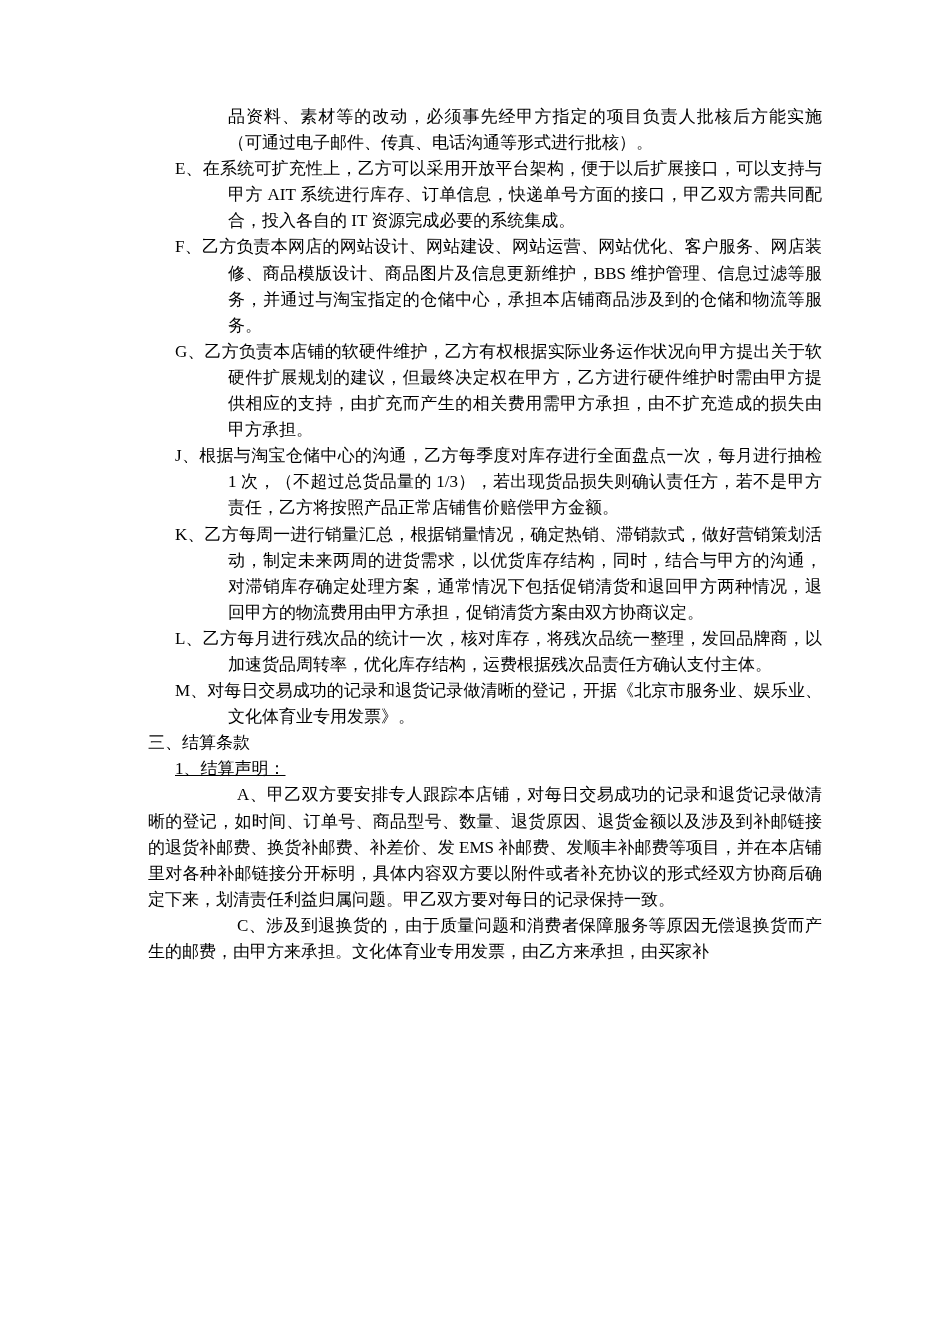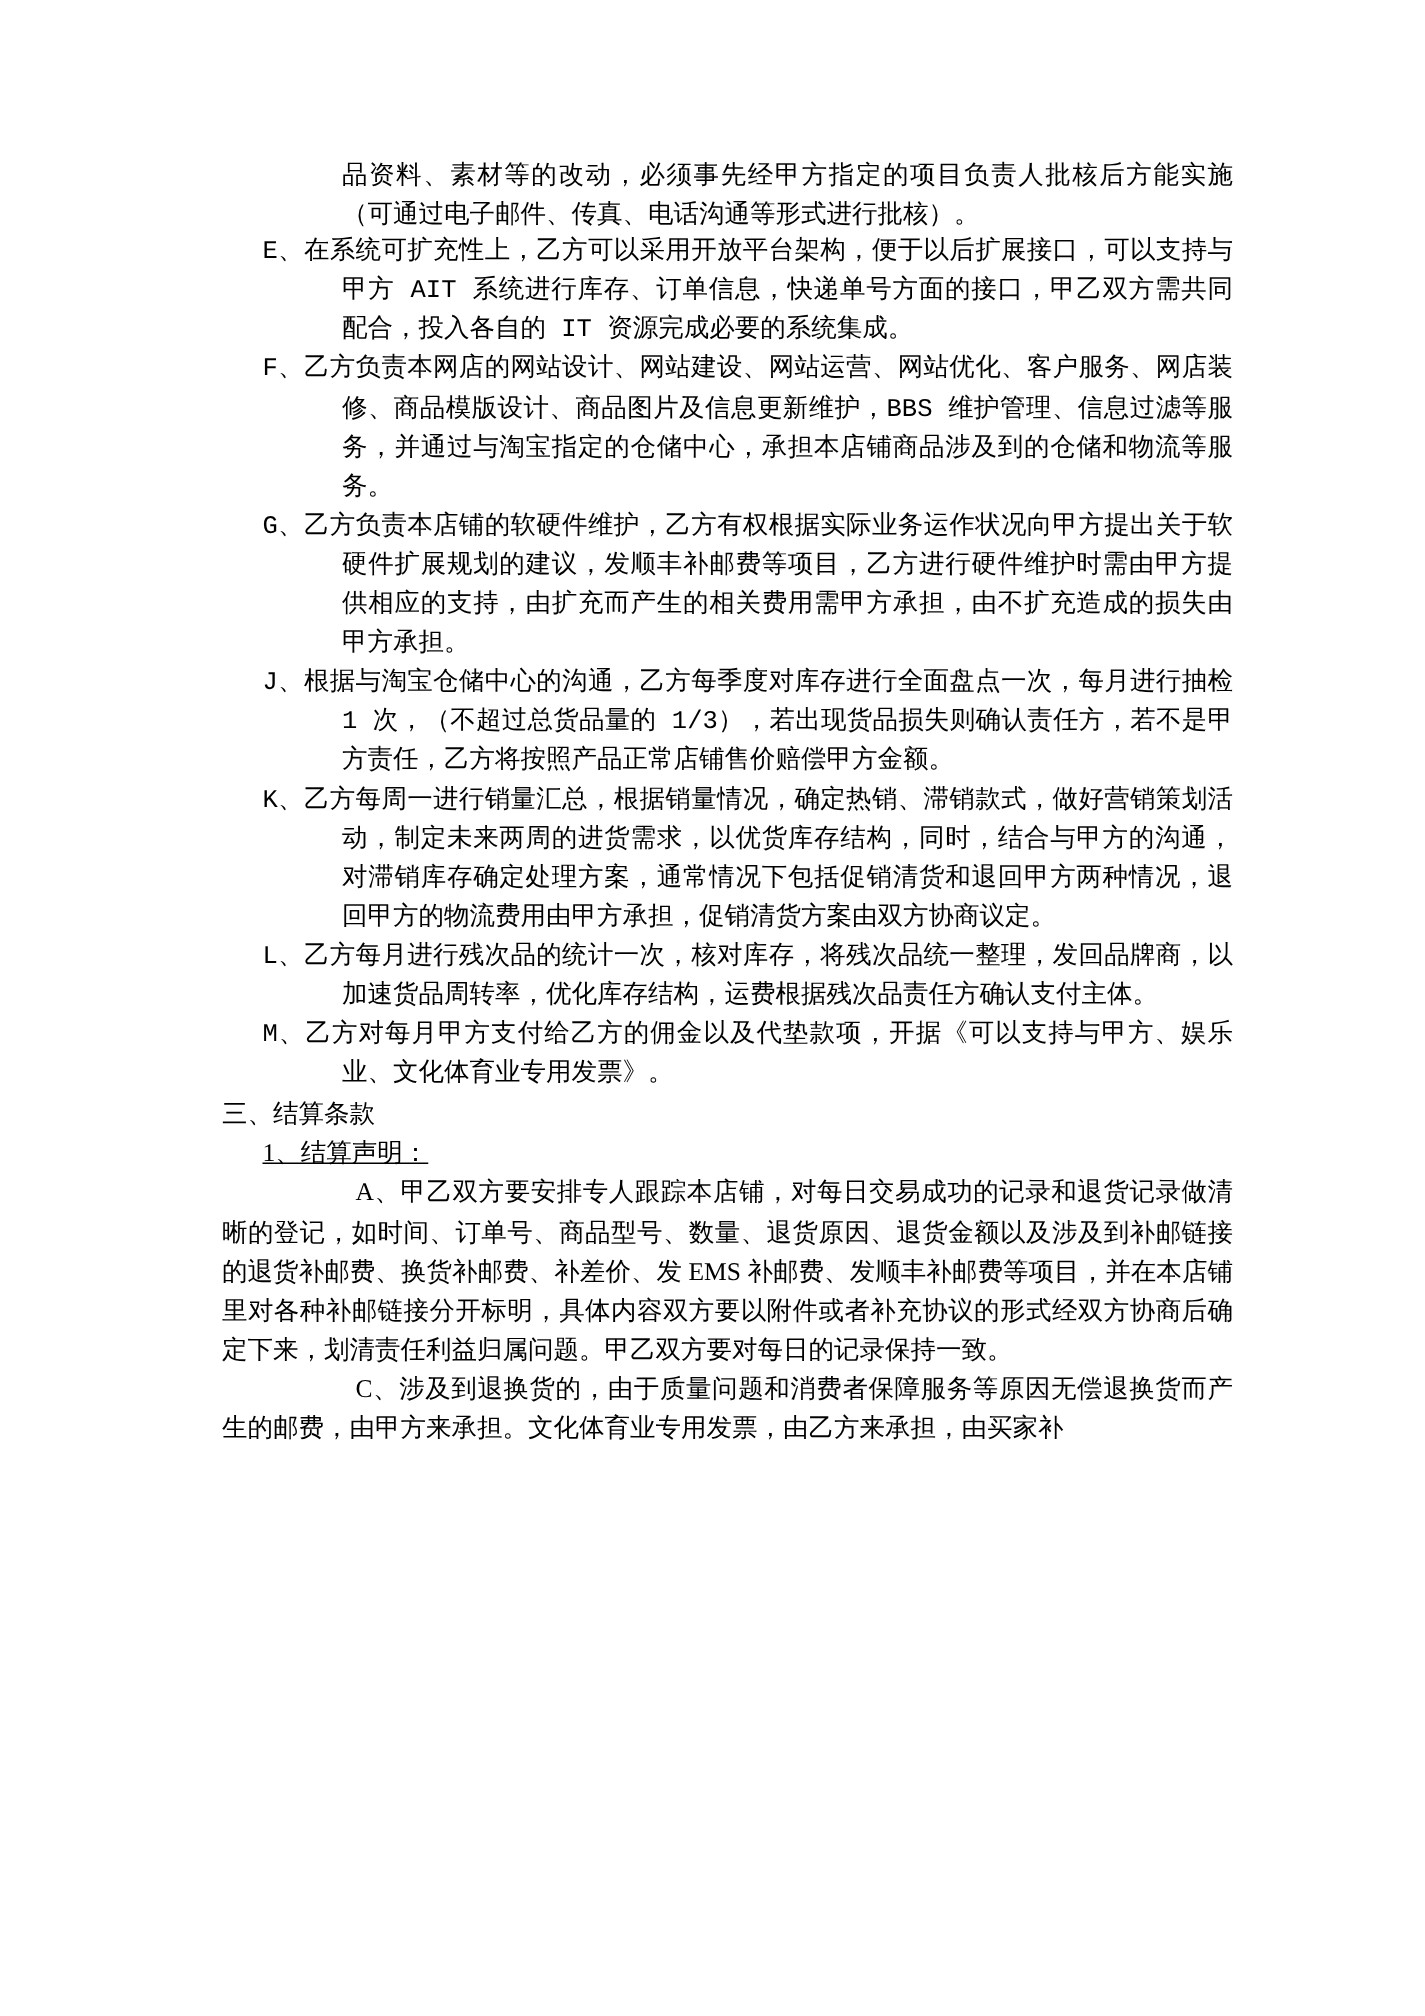--- a/index.html
+++ b/index.html
@@ -25,21 +25,20 @@
     margin: 0;
   }
   
   .cont-para {
     padding-left: 80px;
   }
   
   .item {
     padding-left: 80px;
     text-indent: -53px;
-    font-family: Liberation Mono, monospace;
   }
   .item .item-label {
     white-space: pre;
   }
   
   .section-heading {
     text-indent: 0;
   }
   
   .subsection-heading {
@@ -55,31 +54,31 @@
 <body>
 
 <div class="page">
 
   <p class="cont-para">品资料、素材等的改动，必须事先经甲方指定的项目负责人批核后方能实施（可通过电子邮件、传真、电话沟通等形式进行批核）。</p>
 
   <p class="item"><span class="item-label">E、</span><span class="item-text">在系统可扩充性上，乙方可以采用开放平台架构，便于以后扩展接口，可以支持与甲方 AIT 系统进行库存、订单信息，快递单号方面的接口，甲乙双方需共同配合，投入各自的 IT 资源完成必要的系统集成。</span></p>
 
   <p class="item"><span class="item-label">F、</span><span class="item-text">乙方负责本网店的网站设计、网站建设、网站运营、网站优化、客户服务、网店装修、商品模版设计、商品图片及信息更新维护，BBS 维护管理、信息过滤等服务，并通过与淘宝指定的仓储中心，承担本店铺商品涉及到的仓储和物流等服务。</span></p>
 
-  <p class="item"><span class="item-label">G、</span><span class="item-text">乙方负责本店铺的软硬件维护，乙方有权根据实际业务运作状况向甲方提出关于软硬件扩展规划的建议，发顺丰补邮费等项目，乙方进行硬件维护时需由甲方提供相应的支持，由扩充而产生的相关费用需甲方承担，由不扩充造成的损失由甲方承担。</span></p>
+  <p class="item"><span class="item-label">G、</span><span class="item-text">乙方负责本店铺的软硬件维护，乙方有权根据实际业务运作状况向甲方提出关于软硬件扩展规划的建议，但最终决定权在甲方，乙方进行硬件维护时需由甲方提供相应的支持，由扩充而产生的相关费用需甲方承担，由不扩充造成的损失由甲方承担。</span></p>
 
 
 
   <p class="item"><span class="item-label">J、</span><span class="item-text">根据与淘宝仓储中心的沟通，乙方每季度对库存进行全面盘点一次，每月进行抽检 1 次，（不超过总货品量的 1/3），若出现货品损失则确认责任方，若不是甲方责任，乙方将按照产品正常店铺售价赔偿甲方金额。</span></p>
 
   <p class="item"><span class="item-label">K、</span><span class="item-text">乙方每周一进行销量汇总，根据销量情况，确定热销、滞销款式，做好营销策划活动，制定未来两周的进货需求，以优货库存结构，同时，结合与甲方的沟通，对滞销库存确定处理方案，通常情况下包括促销清货和退回甲方两种情况，退回甲方的物流费用由甲方承担，促销清货方案由双方协商议定。</span></p>
 
   <p class="item"><span class="item-label">L、</span><span class="item-text">乙方每月进行残次品的统计一次，核对库存，将残次品统一整理，发回品牌商，以加速货品周转率，优化库存结构，运费根据残次品责任方确认支付主体。</span></p>
 
-  <p class="item"><span class="item-label">M、</span><span class="item-text">乙方对每月甲方支付给乙方的佣金以及代垫款项，开据《可以支持与甲方、娱乐业、文化体育业专用发票》。</span></p>
+  <p class="item"><span class="item-label">M、</span><span class="item-text">对每日交易成功的记录和退货记录做清晰的登记，开据《北京市服务业、娱乐业、文化体育业专用发票》。</span></p>
 
   <p class="section-heading">三、结算条款</p>
 
   <p class="subsection-heading">1、结算声明：</p>
 
   <p class="clause"><span class="clause-label">A、</span><span class="clause-text">甲乙双方要安排专人跟踪本店铺，对每日交易成功的记录和退货记录做清晰的登记，如时间、订单号、商品型号、数量、退货原因、退货金额以及涉及到补邮链接的退货补邮费、换货补邮费、补差价、发 EMS 补邮费、发顺丰补邮费等项目，并在本店铺里对各种补邮链接分开标明，具体内容双方要以附件或者补充协议的形式经双方协商后确定下来，划清责任利益归属问题。甲乙双方要对每日的记录保持一致。</span></p>
 
 
   <p class="clause"><span class="clause-label">C、</span><span class="clause-text">涉及到退换货的，由于质量问题和消费者保障服务等原因无偿退换货而产生的邮费，由甲方来承担。文化体育业专用发票，由乙方来承担，由买家补</span></p>
 

